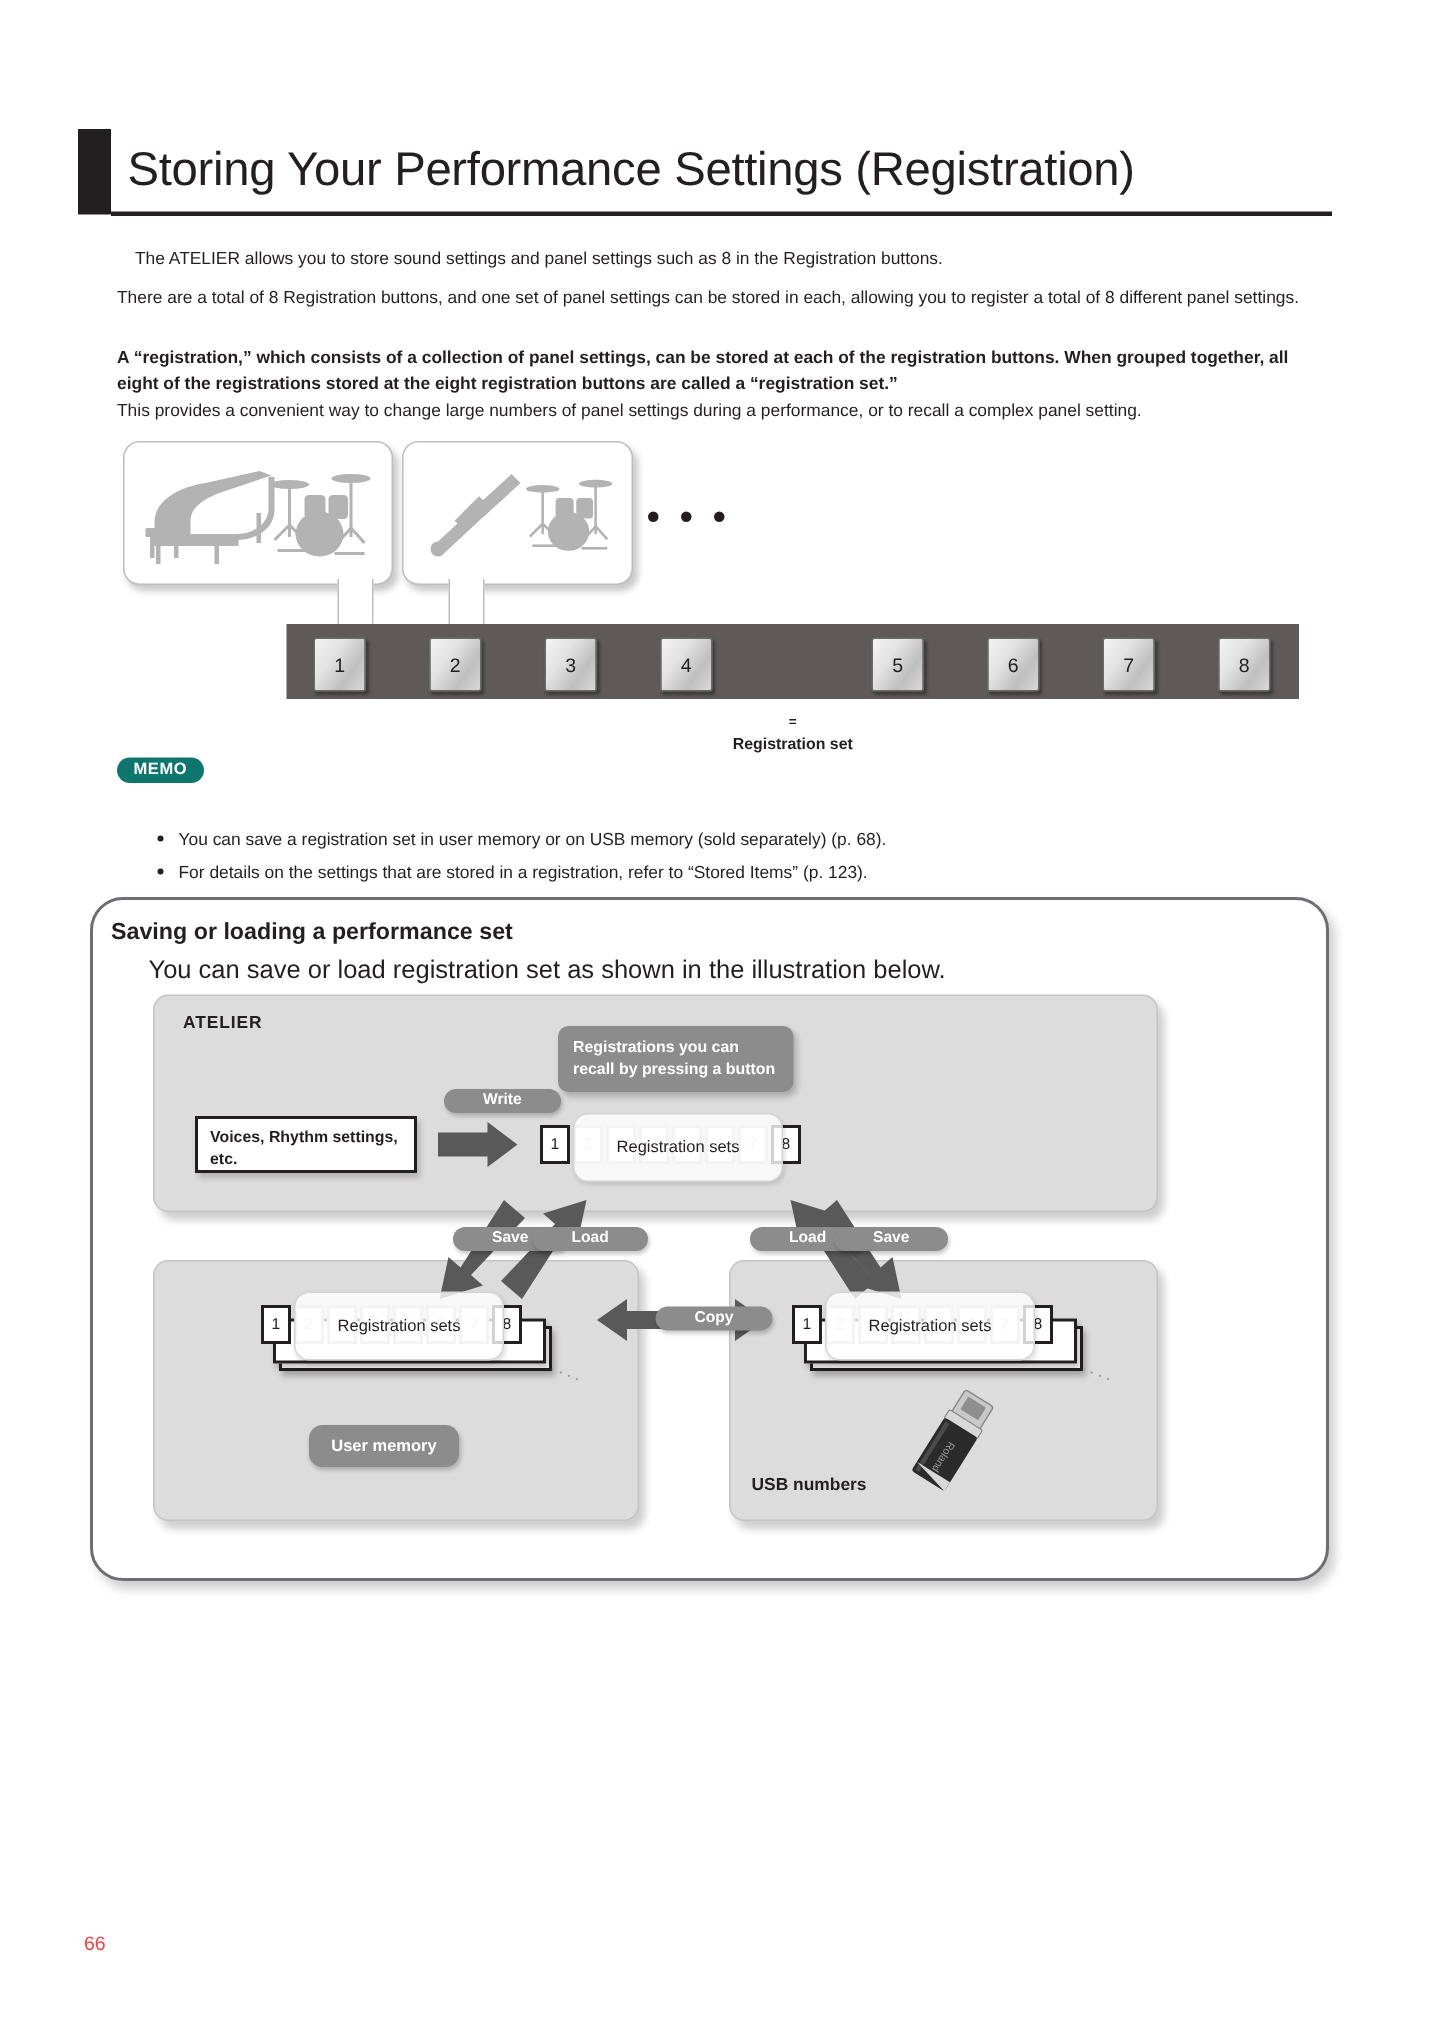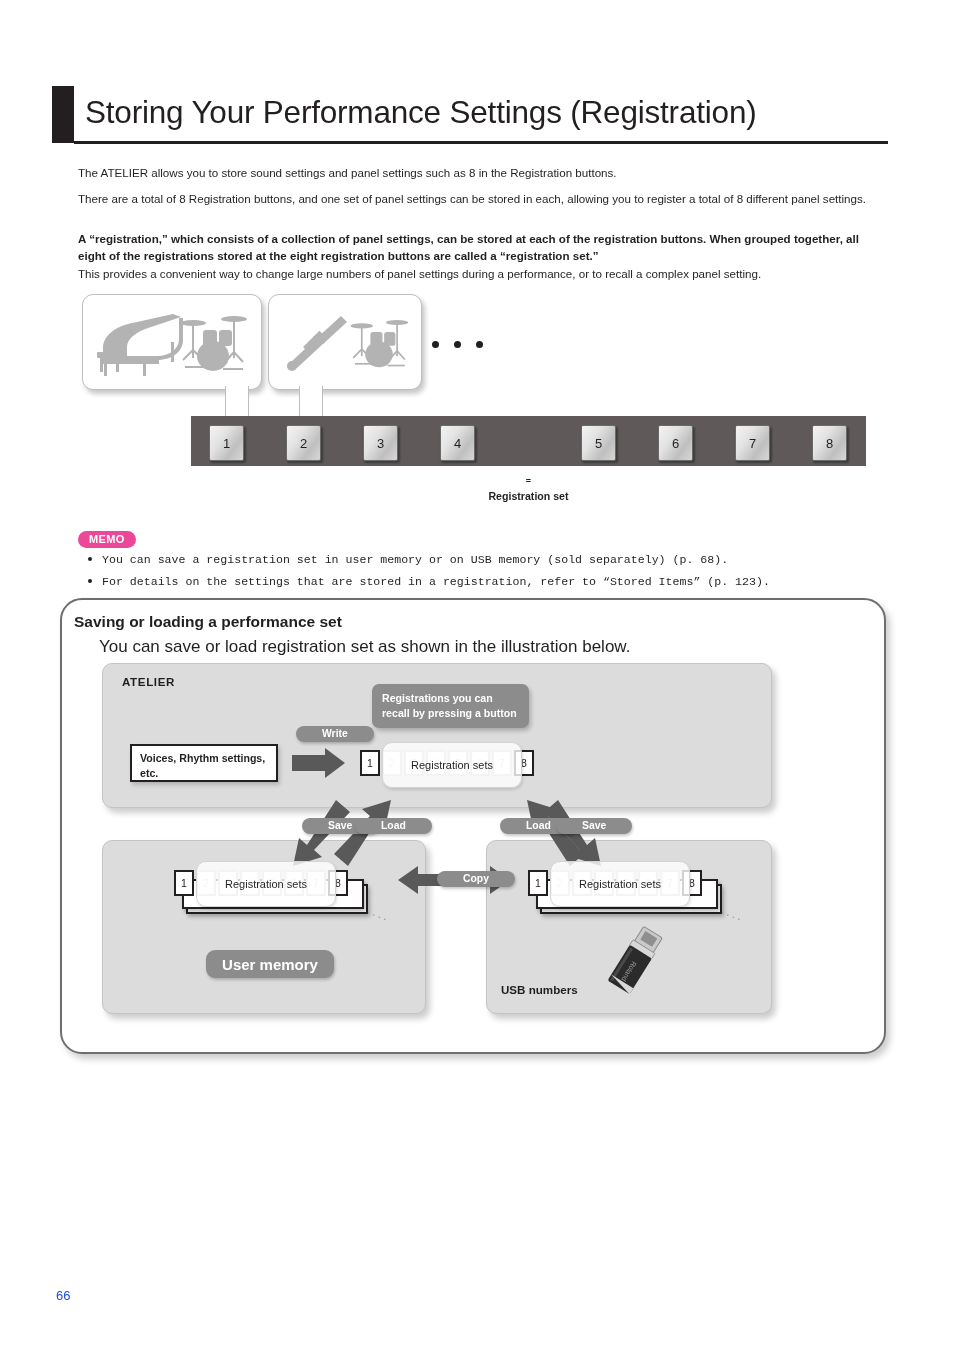--- a/index.html
+++ b/index.html
@@ -46,21 +46,21 @@
 
   
   .para {
     position: absolute;
     left: 78px;
     width: 794px;
     font-size: 11.6px;
     line-height: 16.5px;
     color: #231f20;
   }
-  .p1 { top: 165px; }
+  .p1 { top: 165px; margin-left: 12px; }
   .p2 { top: 191px; }
   .p3 { top: 231px; font-weight: bold; }
   .p4 { top: 266px; }
 
   
   .bubble {
     position: absolute;
     background: #ffffff;
     border: 1.4px solid #bcbec0;
     border-radius: 11px;
@@ -129,36 +129,35 @@
     font-size: 10.6px;
     font-weight: bold;
     line-height: 14.5px;
     color: #231f20;
   }
   .reg-caption .eq { font-size: 9px; letter-spacing: 0; }
 
   
   .memo-badge {
     position: absolute;
-    left: 78px; top: 531px;
+    left: 78px; top: 505px;
     padding: 2px 11px 3px;
-    background: #ec4899;
+    background: #0f766e;
     color: #ffffff;
     border-radius: 9px;
     font-size: 11px;
     font-weight: bold;
     letter-spacing: 0.4px;
   }
   .memo-item {
     position: absolute;
-    left: 88px;
+    left: 105px;
     font-size: 11.6px;
     color: #231f20;
     line-height: 16px;
-    font-family: Liberation Mono, monospace;
   }
   .memo-item .bullet {
     position: absolute;
     left: 0; top: 5px;
     width: 4px; height: 4px;
     border-radius: 50%;
     background: #231f20;
   }
   .memo-item span.txt { margin-left: 14px; display: inline-block; }
   .memo-1 { top: 552px; }
@@ -253,25 +252,25 @@
     white-space: nowrap;
   }
   .pill-write { left: 296px; top: 726px; }
   .pill-save-l { left: 302px; top: 818px; }
   .pill-load-l { left: 355px; top: 818px; }
   .pill-load-r { left: 500px; top: 818px; }
   .pill-save-r { left: 556px; top: 818px; }
   .pill-copy  { left: 437px; top: 871px; }
   .pill-usermem {
     left: 206px; top: 950px;
-    width: 128px; height: 28px;
+    width: 100px; height: 28px;
     border-radius: 9px;
     padding: 0;
     display: flex; align-items: center; justify-content: center;
-    font-size: 15px;
+    font-size: 11px;
   }
 
   
   .regset {
     position: absolute;
   }
   .regset .sheet {
     position: absolute;
     background: #ffffff;
     border: 2px solid #231f20;
@@ -327,21 +326,21 @@
     position: absolute;
     left: 600px; top: 925px;
     width: 70px; height: 72px;
   }
 
   
   .page-no {
     position: absolute;
     left: 56px; top: 1288px;
     font-size: 13px;
-    color: #1d4ed8;
+    color: #ef4444;
   }
 </style>
 </head>
 <body>
 
 <div class="title-wrap">
   <div class="title-bar-left"></div>
   <div class="title-text">Storing Your Performance Settings (Registration)</div>
   <div class="title-rule"></div>
 </div>

